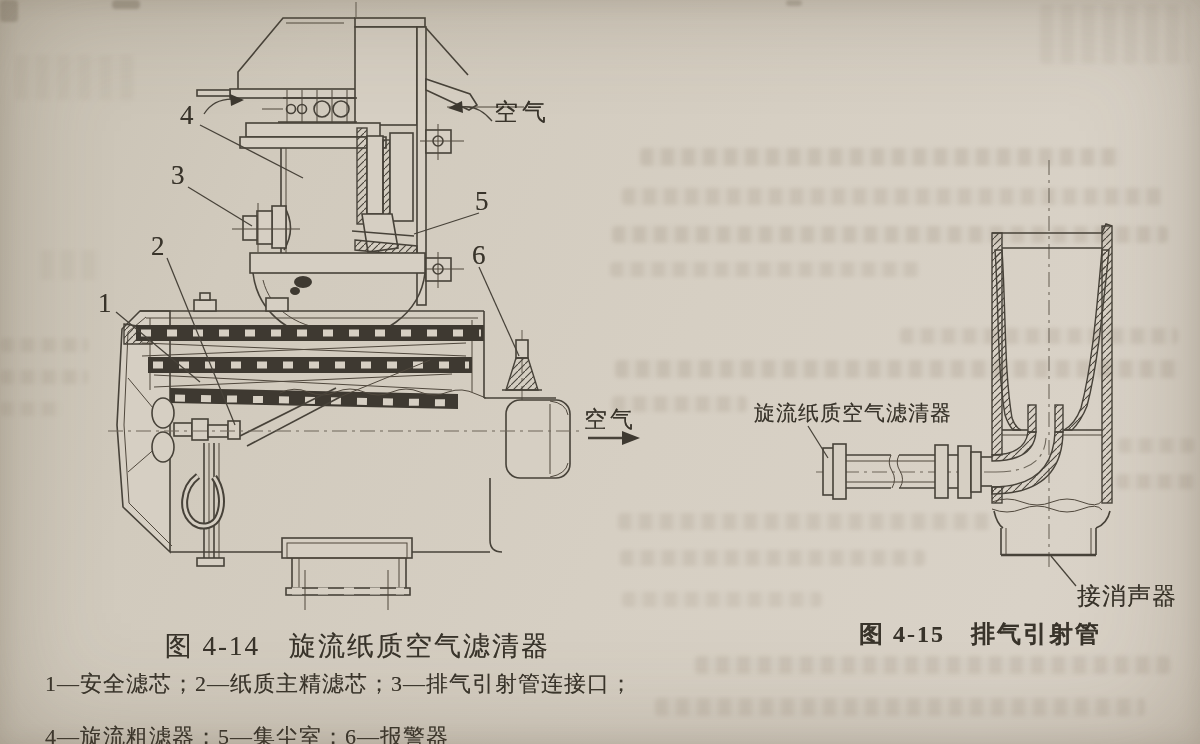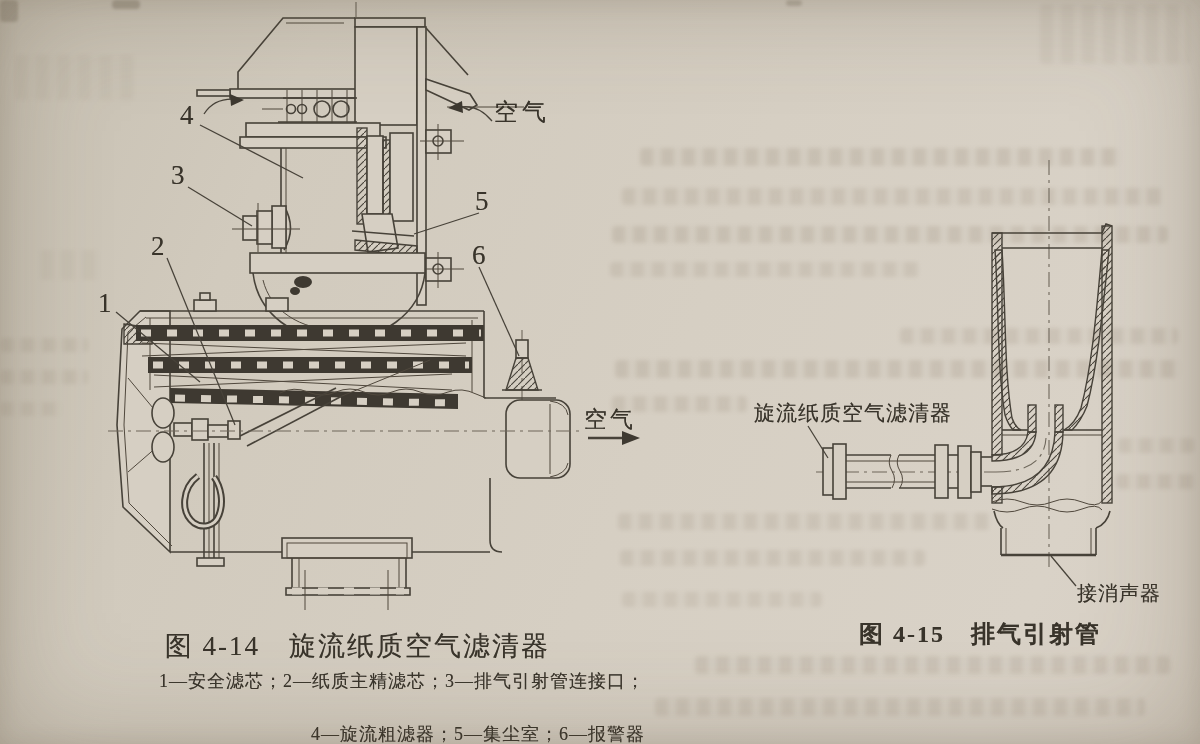--- a/index.html
+++ b/index.html
@@ -15,21 +15,21 @@
         box-shadow:inset 0 0 110px rgba(92,80,60,.30), inset 0 0 22px rgba(92,80,60,.14);}
   .lineart{position:absolute;left:0;top:0;width:1200px;height:744px;}
   .smudge{position:absolute;border-radius:4px;filter:blur(2.2px);pointer-events:none;
         background:repeating-linear-gradient(90deg,rgba(128,112,92,.30) 0 13px,rgba(128,112,92,.06) 13px 21px);}
   .smudge.dark{background:rgba(80,68,50,.55);filter:blur(1.5px);}
   .lbl{position:absolute;color:#39342b;white-space:nowrap;
        text-shadow:0 0 .6px rgba(57,52,43,.55);}
   .cjk{letter-spacing:1px;}
   .num{font-size:27px;font-family:"Liberation Serif","DejaVu Serif",serif;}
   .cap-title{font-size:27px;text-align:center;letter-spacing:2px;}
-  .cap-legend{font-size:18px;text-align:right;letter-spacing:1px;font-family:Liberation Serif, serif;}
+  .cap-legend{font-size:22px;text-align:left;letter-spacing:1px;font-family:Liberation Serif, serif;}
   
   .ln{stroke:#474239;stroke-width:1.6;fill:none;}
   .lnf{stroke:#474239;stroke-width:1.6;fill:#d6cfc3;}
   .lnw{stroke:#474239;stroke-width:2.3;fill:none;}
   .thin{stroke:#50483d;stroke-width:1;fill:none;}
   .dark{fill:#3e3931;stroke:none;}
   .hatchf{fill:url(#hatch);stroke:#474239;stroke-width:1.4;}
   .cl{stroke:#6e675b;stroke-width:1.1;fill:none;stroke-dasharray:15 5 3 5;}
   .leader{stroke:#474239;stroke-width:1.25;fill:none;}
   .dashband{stroke:#d6cfc3;stroke-width:7;fill:none;stroke-dasharray:10 16;}
@@ -290,19 +290,19 @@
   <div class="lbl cjk" style="left:584px;top:404px;font-size:23px;letter-spacing:3px;">空气</div>
 
   <div class="lbl num" style="left:98px;top:288px;">1</div>
   <div class="lbl num" style="left:151px;top:231px;">2</div>
   <div class="lbl num" style="left:171px;top:160px;">3</div>
   <div class="lbl num" style="left:180px;top:100px;">4</div>
   <div class="lbl num" style="left:475px;top:186px;">5</div>
   <div class="lbl num" style="left:472px;top:240px;">6</div>
 
   <div class="lbl cjk" style="left:754px;top:399px;font-size:21px;">旋流纸质空气滤清器</div>
-  <div class="lbl cjk" style="left:1077px;top:580px;font-size:20px;">接消声器</div>
+  <div class="lbl cjk" style="left:1077px;top:580px;font-size:24px;">接消声器</div>
 
   <div class="lbl cap-title" style="left:150px;top:628px;width:400px;text-align:right;">图 4-14　旋流纸质空气滤清器</div>
   <div class="lbl cap-legend" style="left:45px;top:669px;width:600px;">1—安全滤芯；2—纸质主精滤芯；3—排气引射管连接口；</div>
   <div class="lbl cap-legend" style="left:45px;top:722px;width:600px;">4—旋流粗滤器；5—集尘室；6—报警器</div>
   <div class="lbl cap-title" style="left:840px;top:618px;width:280px;font-size:24px;font-weight:bold;">图 4-15　排气引射管</div>
 </div>
 
 </body></html>

